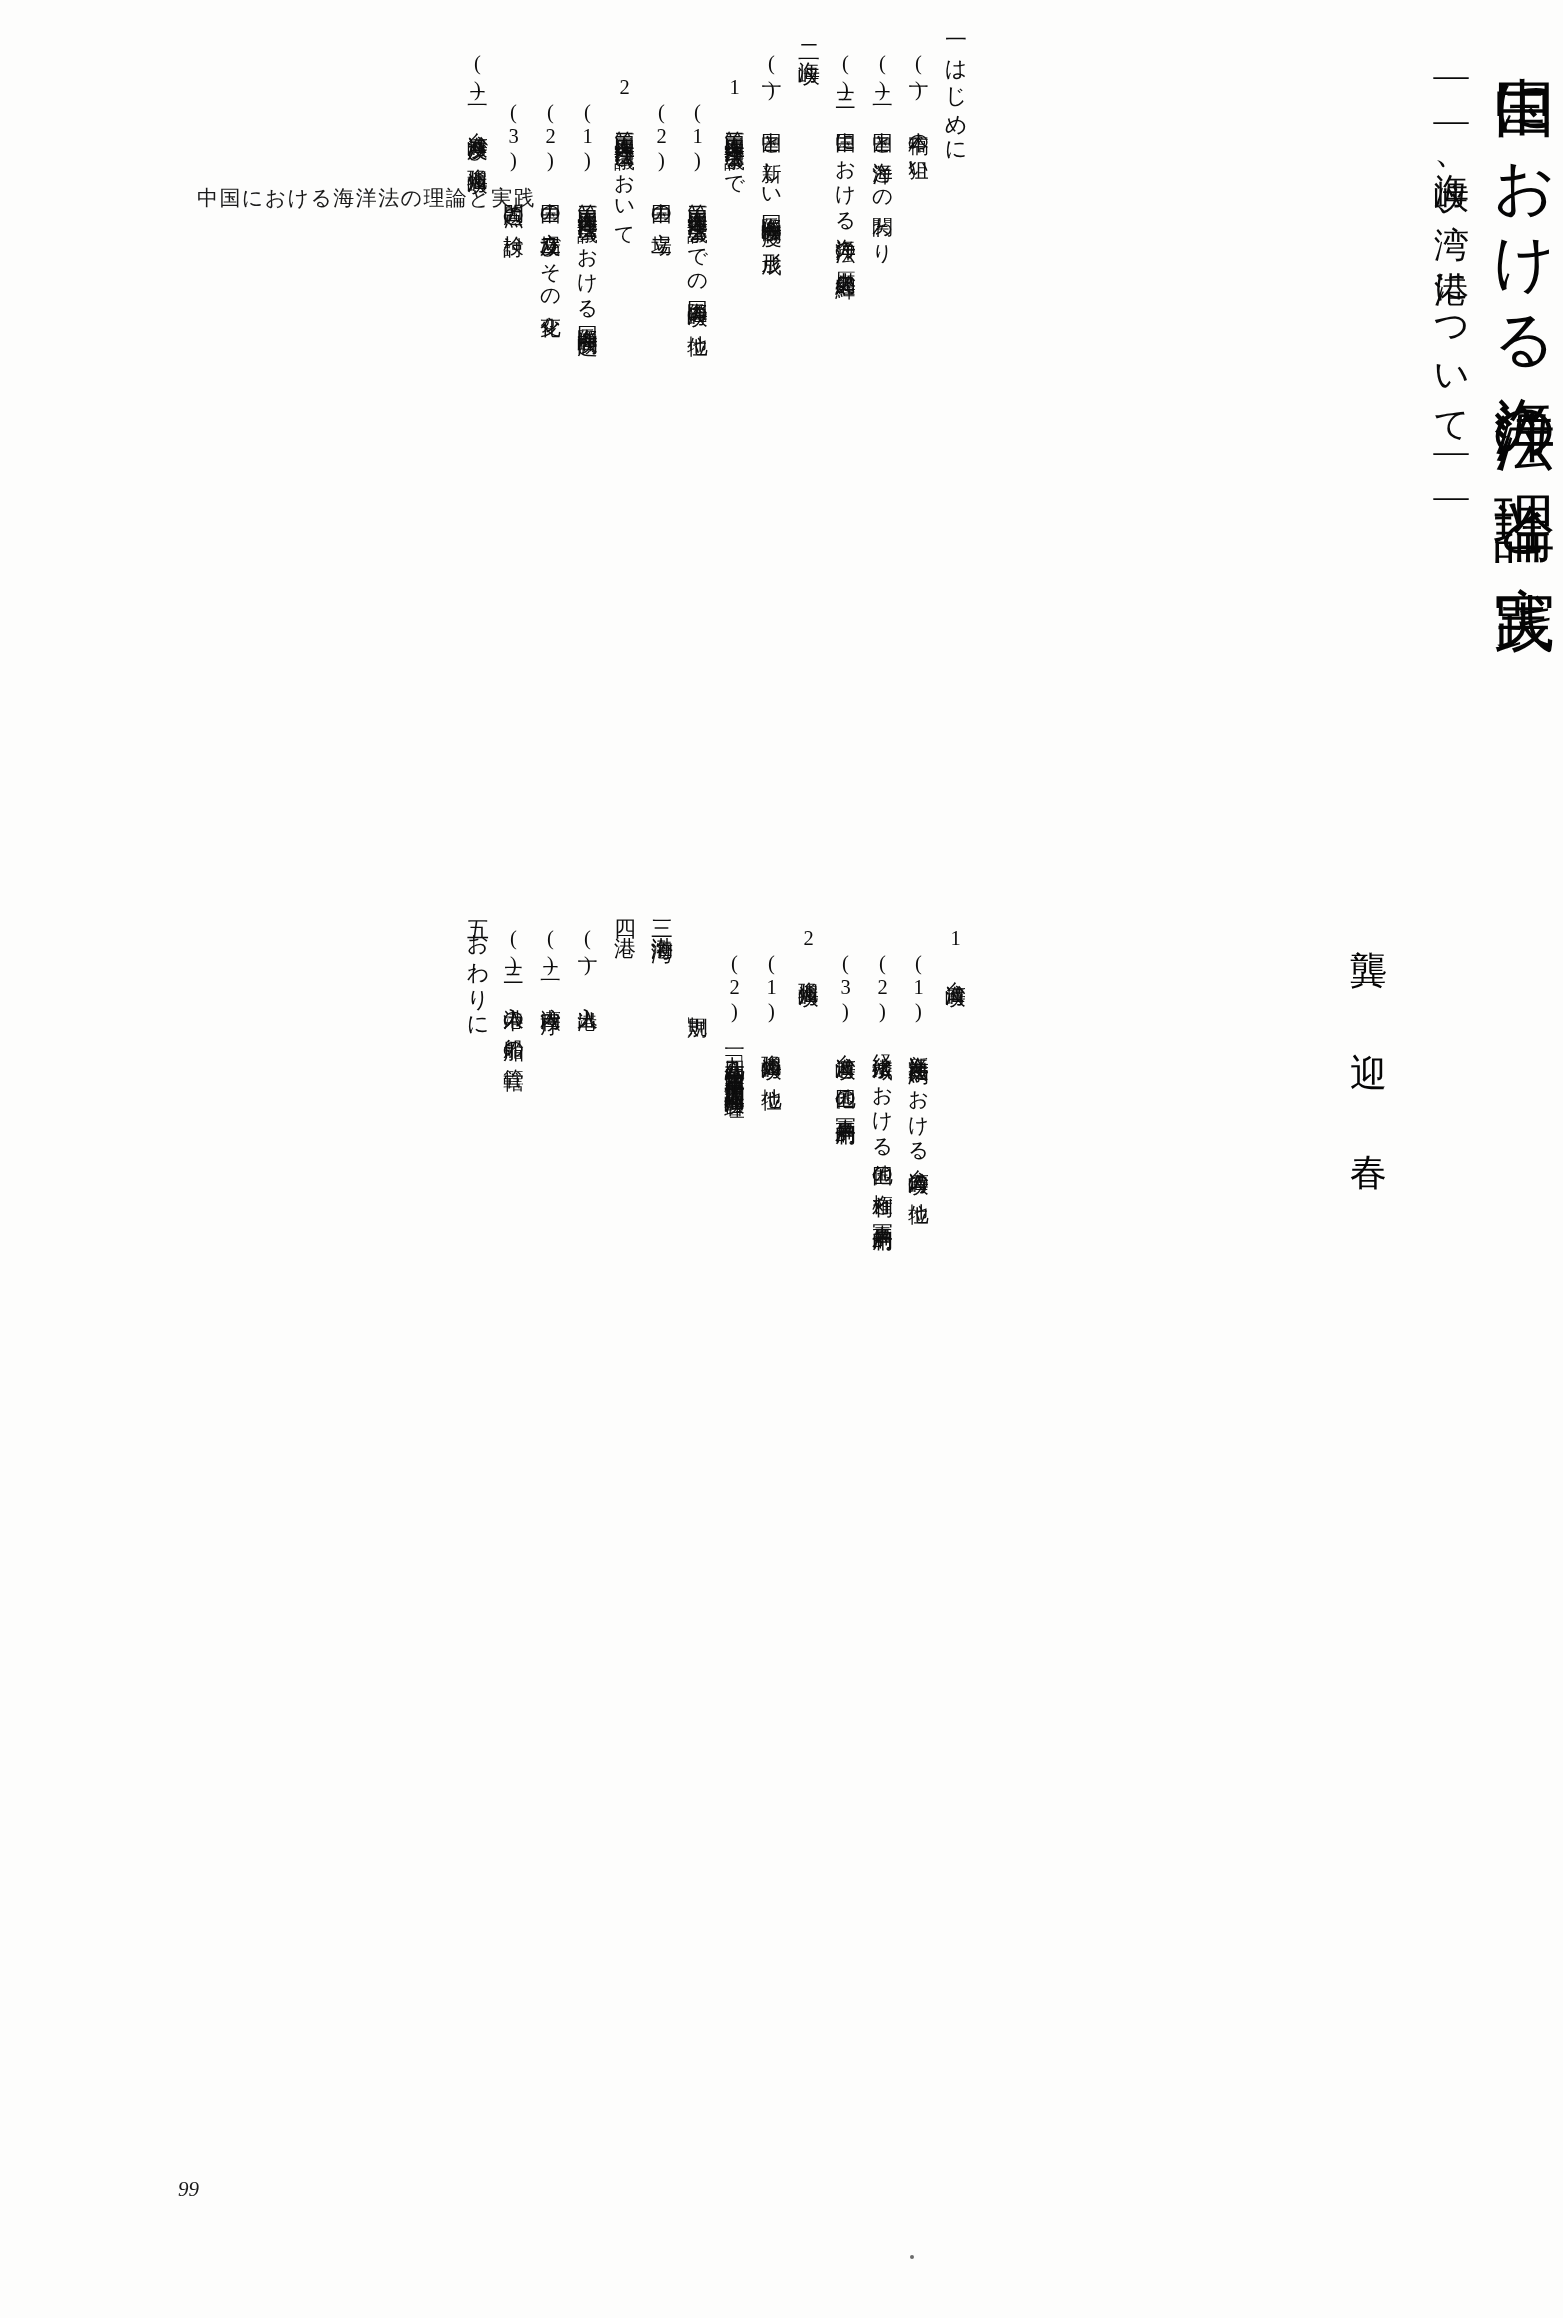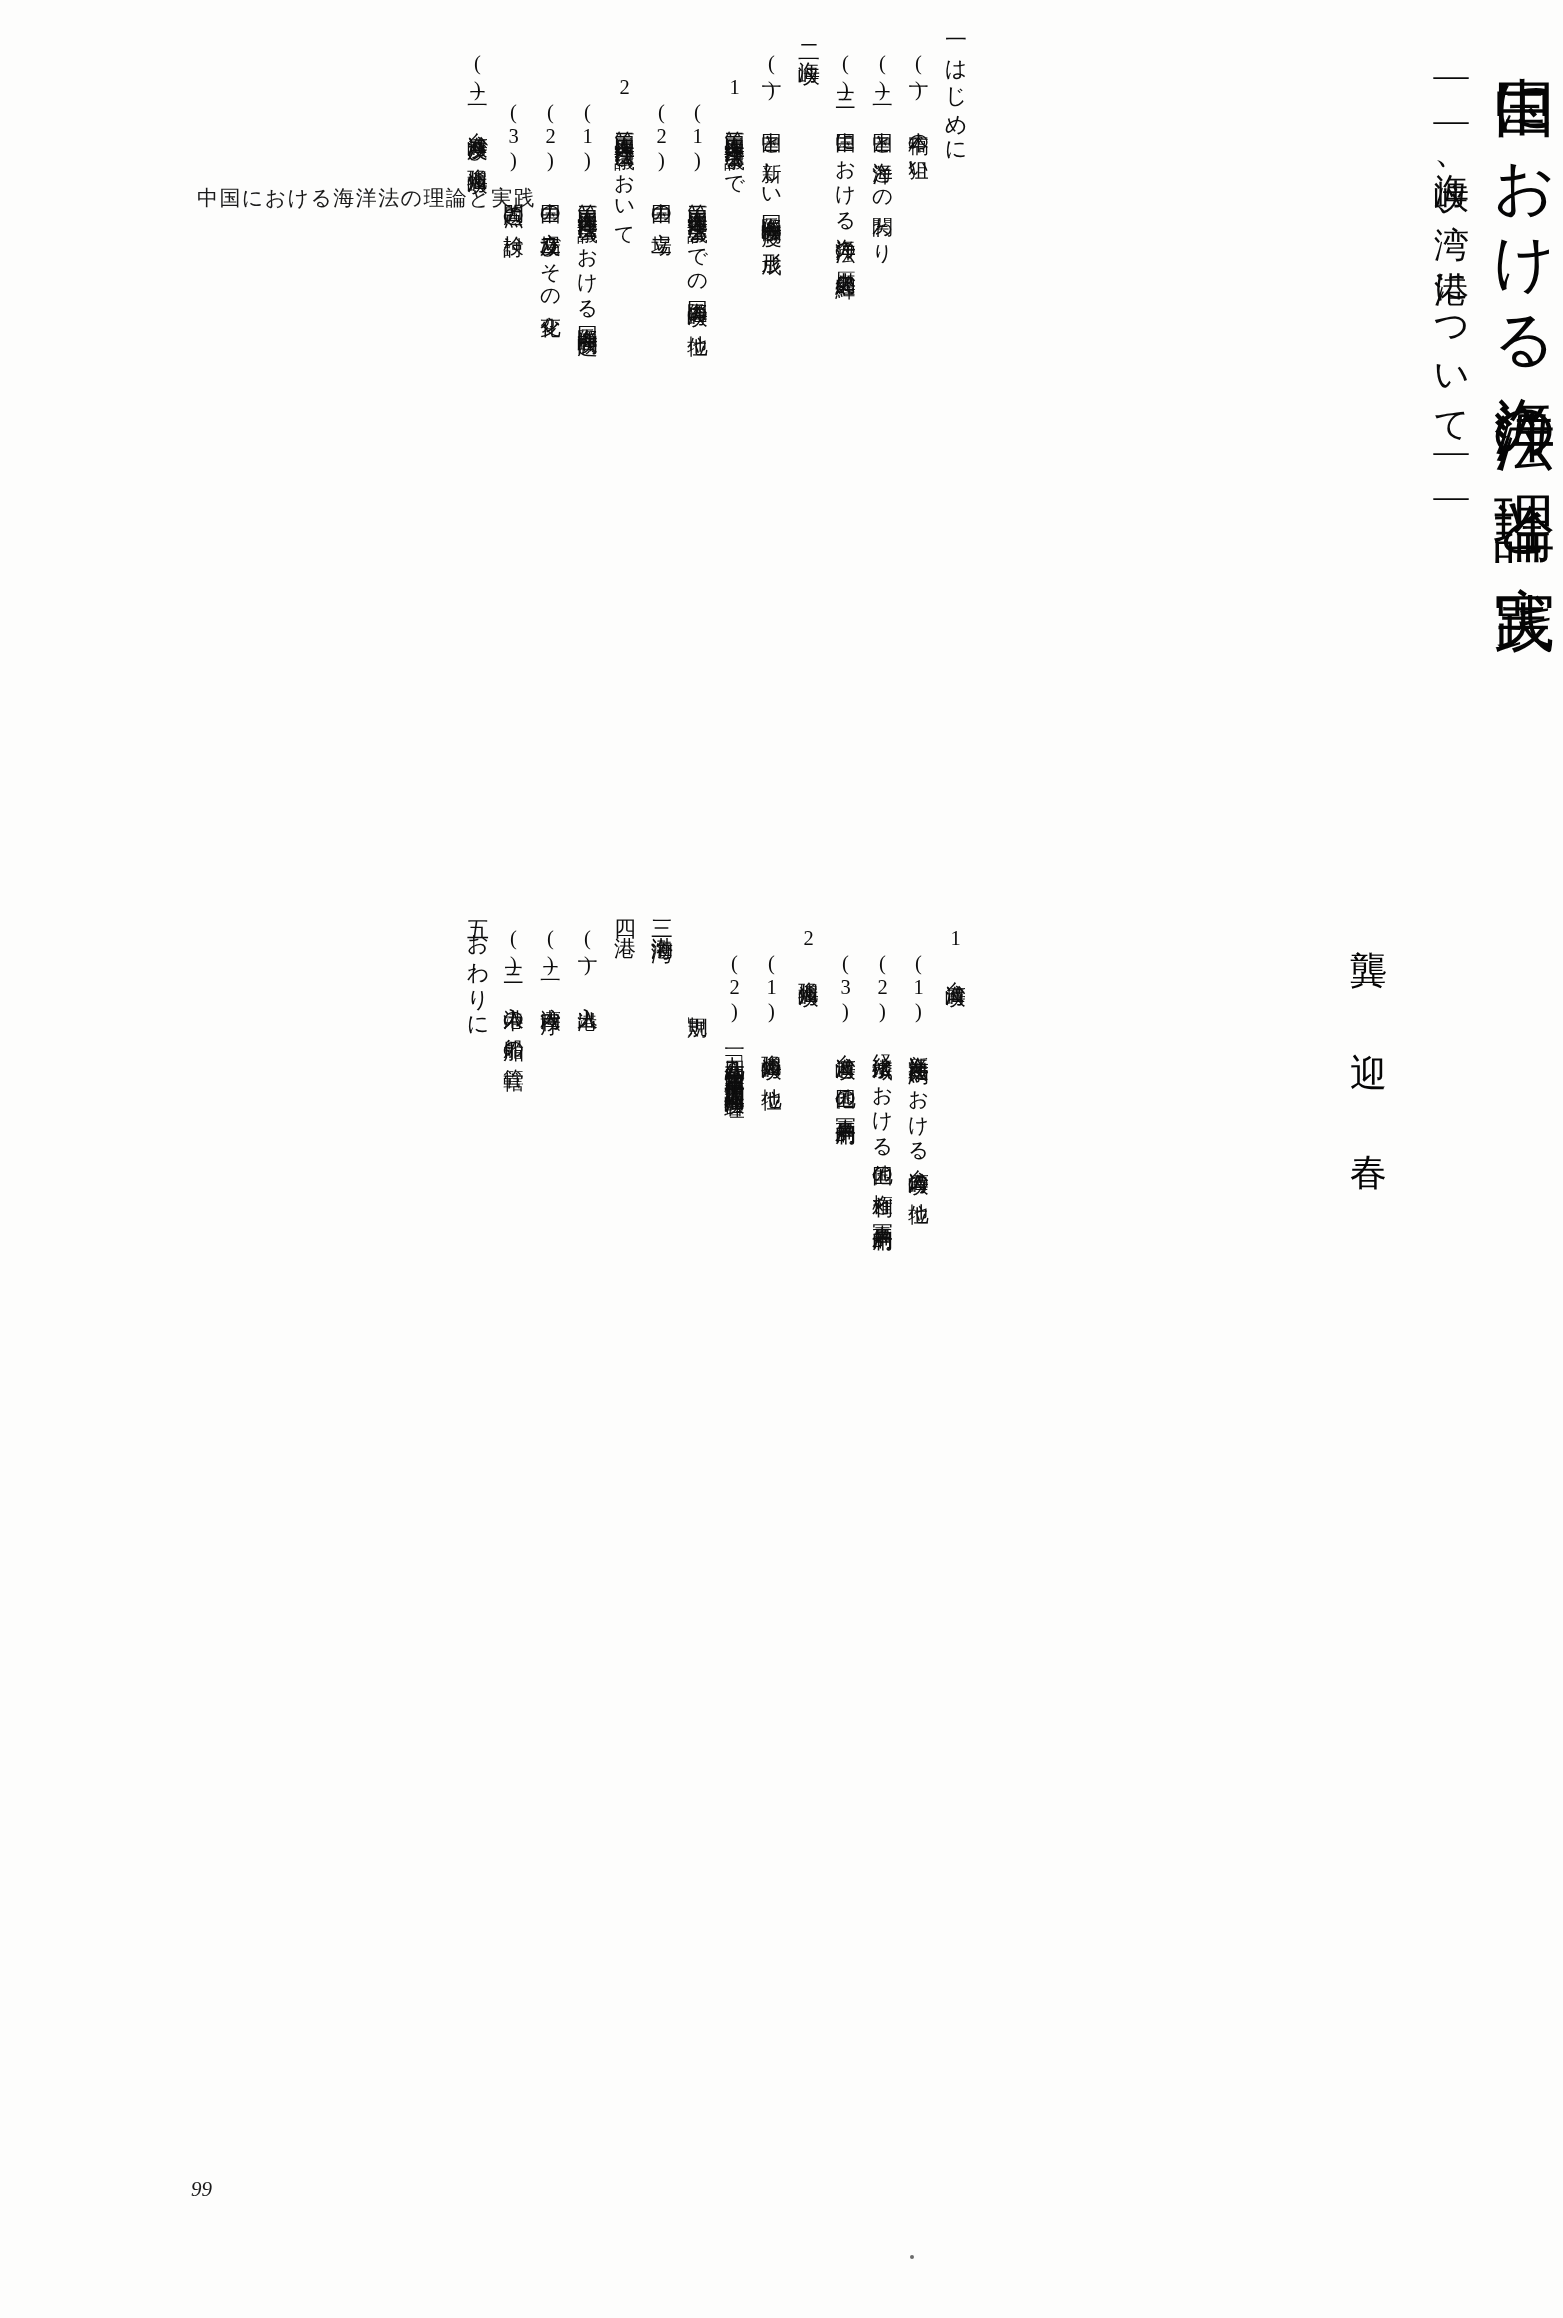--- a/index.html
+++ b/index.html
@@ -29,21 +29,21 @@
     top: 184px;
     font-size: 21px;
     letter-spacing: 1.4px;
     color: #1a1a1a;
     white-space: nowrap;
   }
 
   
   .folio {
     position: absolute;
-    left: 191px;
+    left: 178px;
     top: 2177px;
     font-size: 21px;
     font-style: italic;
     color: #1a1a1a;
   }
 
   .title-block {
     position: absolute;
     right: 7px;
     top: 28px;

